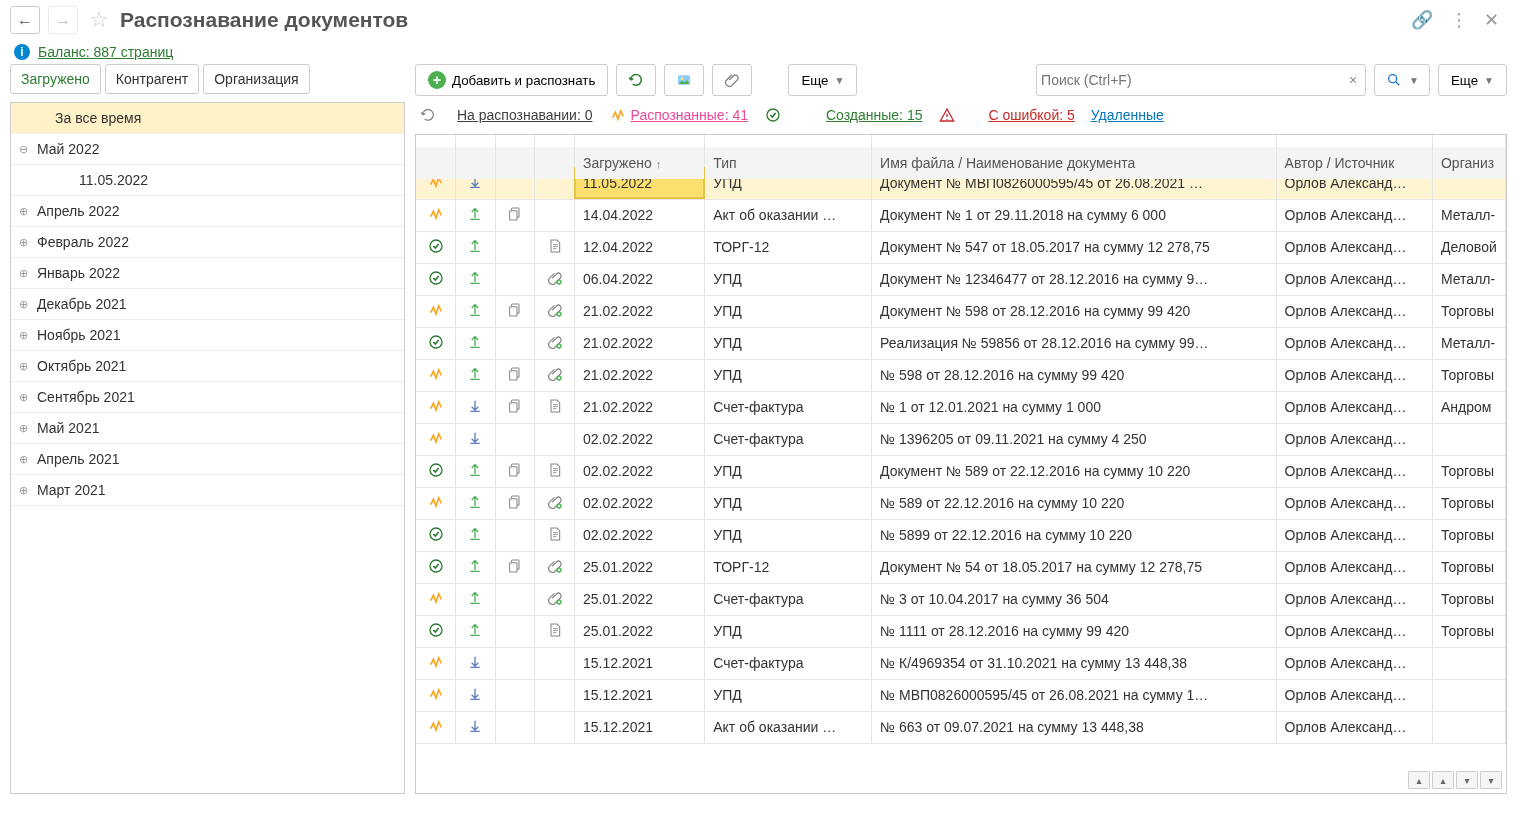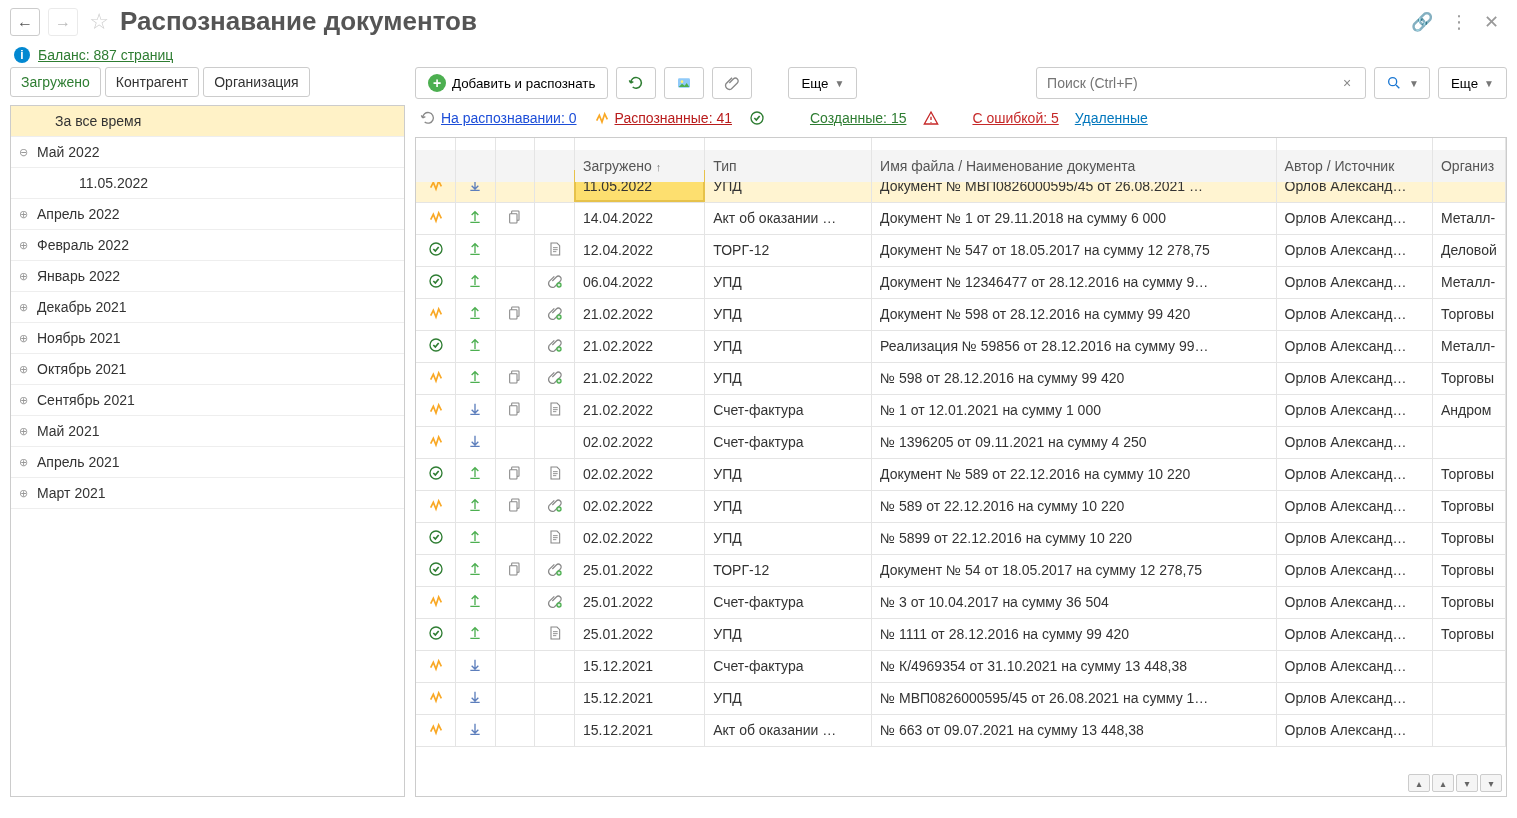--- a/index.html
+++ b/index.html
@@ -32,21 +32,21 @@
   }
   .star-icon {
     width: 26px; height: 26px;
     color: #ccc;
     display: flex;
     align-items: center;
     justify-content: center;
     font-size: 22px;
   }
   .page-title {
-    font-size: 26px;
+    font-size: 21px;
     color: #555;
     flex: 1;
   }
   .right-controls {
     display: flex;
     gap: 16px;
     margin-right: 8px;
     color: #999;
     align-items: center;
   }
@@ -161,21 +161,21 @@
     font-weight: bold;
   }
   .tool-spacer { flex: 1; }
   .search-box {
     border: 1px solid #ccc;
     border-radius: 3px;
     display: flex;
     align-items: center;
     height: 32px;
     width: 330px;
-    padding: 0 10px;
+    padding: 0 4px;
   }
   .search-box input {
     border: none;
     outline: none;
     flex: 1;
     font-size: 14px;
   }
   .search-box .clear { color: #888; cursor: pointer; padding: 0 4px; }
   .filter-row {
     display: flex;
@@ -186,22 +186,22 @@
   }
   .filter-item {
     display: flex;
     align-items: center;
     gap: 4px;
     cursor: pointer;
   }
   .filter-link {
     text-decoration: underline;
   }
-  .filter-link.blue { color: #1d4ed8; }
-  .filter-link.orange { color: #b91c1c; }
+  .filter-link.blue { color: #404040; margin-left: 16px; }
+  .filter-link.orange { color: #ec4899; }
   .filter-link.green { color: #2e7d32; margin-left: 40px; }
   .filter-link.red { color: #c62828; margin-left: 28px; }
   .filter-link.plain { color: #0277bd; text-decoration: underline; }
   .table-wrap {
     border: 1px solid #ccc;
     flex: 1;
     overflow: hidden;
     display: flex;
     flex-direction: column;
     position: relative;

